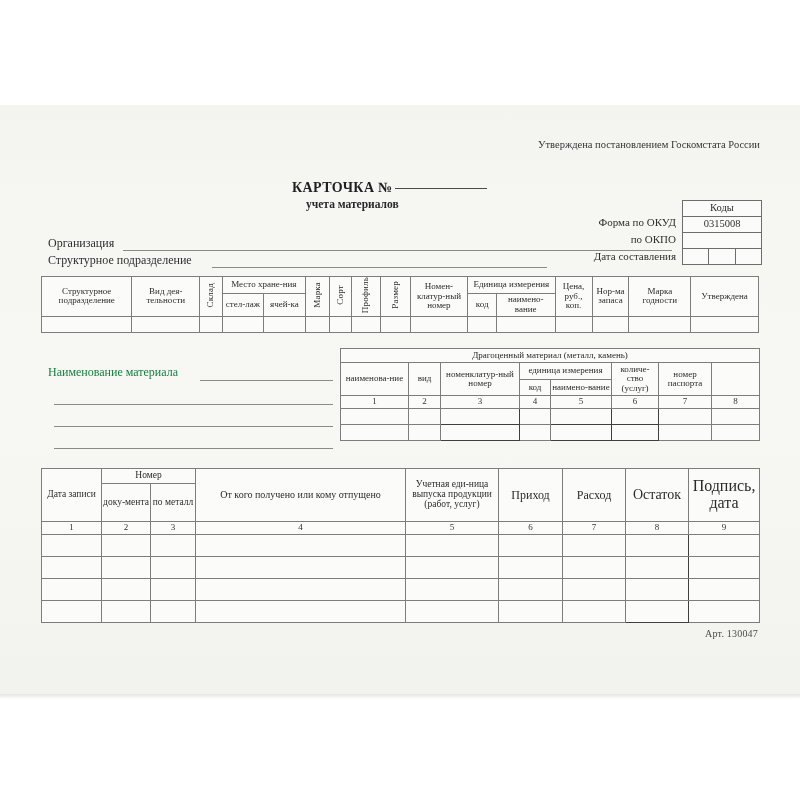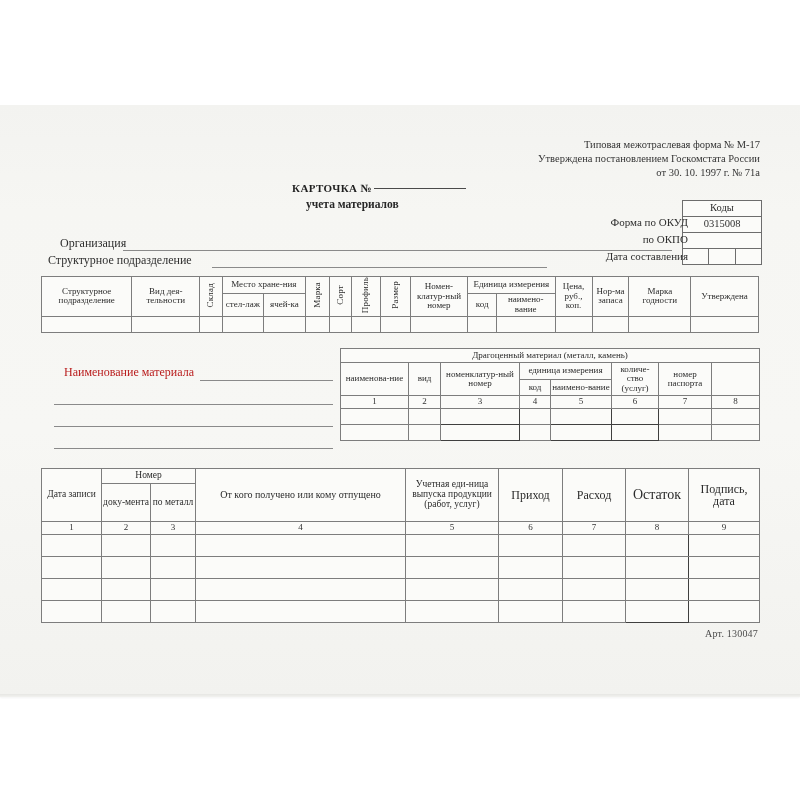--- a/index.html
+++ b/index.html
@@ -43,21 +43,21 @@
     top: 138px;
     text-align: right;
     font-size: 10.5px;
     line-height: 14px;
     color: #343434;
   }
 
   
   #heading-block { position: absolute; left: 292px; top: 178px; }
   #heading-main {
-    font-size: 11px;
+    font-size: 14px;
     font-weight: bold;
     letter-spacing: 0.4px;
     color: #1f1f1f;
     display: inline-block;
   }
   #heading-rule {
     display: inline-block;
     width: 92px;
     border-bottom: 1.4px solid #4a4a4a;
     margin-left: 2px;
@@ -92,21 +92,21 @@
   #codes-box .splitrow { display: flex; height: 15px; }
   #codes-box .splitrow div {
     flex: 1;
     border-right: 1px solid #6d6d6d;
   }
   #codes-box .splitrow div:last-child { border-right: none; }
 
   
   .okud-label {
     position: absolute;
-    right: 112px;
+    right: 124px;
     font-size: 11px;
     text-align: right;
     color: #2f2f2f;
   }
 
   
   .ruleline {
     position: absolute;
     border-bottom: 1px solid #8a8a8a;
     height: 0;
@@ -139,45 +139,43 @@
     margin: 0 auto;
     font-size: 9px;
     letter-spacing: 0.2px;
   }
   .emptyrow td { height: 15px; }
   .thickcell { border: 1.6px solid #3f3f3f !important; }
 
   
   #matname-label {
     position: absolute;
-    left: 64px;
+    left: 48px;
     top: 365px;
     font-size: 12px;
-    color: #b91c1c;
+    color: #15803d;
   }
 
   
   #artno {
     position: absolute;
     right: 42px;
     top: 628px;
     font-size: 10px;
     color: #4b4b4b;
     letter-spacing: 0.2px;
   }
 </style>
 </head>
 <body>
 
 <div id="paper"></div>
 
 <div id="form-caption">
-  <div>Типовая межотраслевая форма № М-17</div>
   <div>Утверждена постановлением Госкомстата России</div>
-  <div>от 30. 10. 1997 г. № 71а</div>
 </div>
 
 <div id="heading-block">
   <span id="heading-main">КАРТОЧКА №</span><span id="heading-rule"></span>
   <div id="heading-sub">учета материалов</div>
 </div>
 
 <div id="codes-box">
   <div class="crow">Коды</div>
   <div class="crow">0315008</div>
@@ -186,21 +184,21 @@
     <div></div>
     <div></div>
     <div></div>
   </div>
 </div>
 
 <div class="okud-label" style="top:216px;">Форма по ОКУД</div>
 <div class="okud-label" style="top:233px;">по ОКПО</div>
 <div class="okud-label" style="top:250px;">Дата составления</div>
 
-<div class="t fs12" style="left:60px; top:236px;text-align:right;">Организация</div>
+<div class="t fs12" style="left:48px; top:236px;text-align:right;">Организация</div>
 <div class="ruleline" style="left:123px; top:250px; width:549px;"></div>
 
 <div class="t fs12" style="left:48px; top:253px;">Структурное подразделение</div>
 <div class="ruleline" style="left:212px; top:267px; width:335px;"></div>
 
 <table class="grid" id="top-table" style="left:41px; top:276px; width:718px;">
   <colgroup>
     <col style="width:88px">
       <col style="width:66px">
       <col style="width:22px">
@@ -345,21 +343,21 @@
   </colgroup>
   <tbody>
       <tr>
     <th rowspan="2">Дата записи</th>
     <th colspan="2" style="height:14px">Номер</th>
     <th rowspan="2" style="font-size:10px">От кого получено или кому отпущено</th>
     <th rowspan="2">Учетная еди-ница выпуска продукции (работ, услуг)</th>
     <th rowspan="2" style="font-size:12px">Приход</th>
     <th rowspan="2" style="font-size:12px">Расход</th>
     <th rowspan="2" style="font-size:14px">Остаток</th>
-    <th rowspan="2" style="font-size:12px">Подпись, дата</th>
+    <th rowspan="2" style="font-size:16px">Подпись, дата</th>
   </tr>
   <tr style="height:38px">
     <th>доку-мента</th>
     <th>по металл</th>
   </tr>
   <tr>
     <td class="numrow">1</td>
     <td class="numrow">2</td>
     <td class="numrow">3</td>
     <td class="numrow">4</td>

